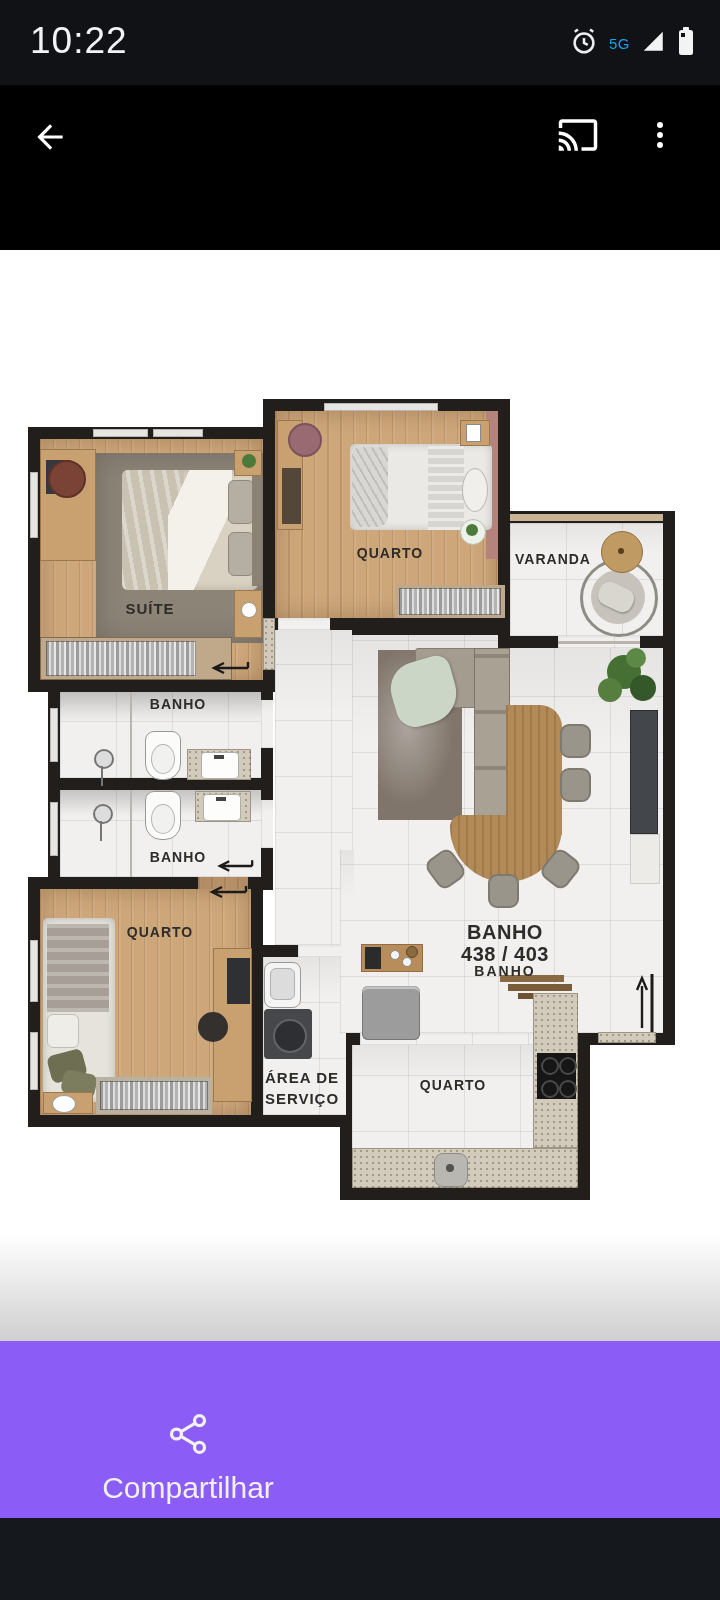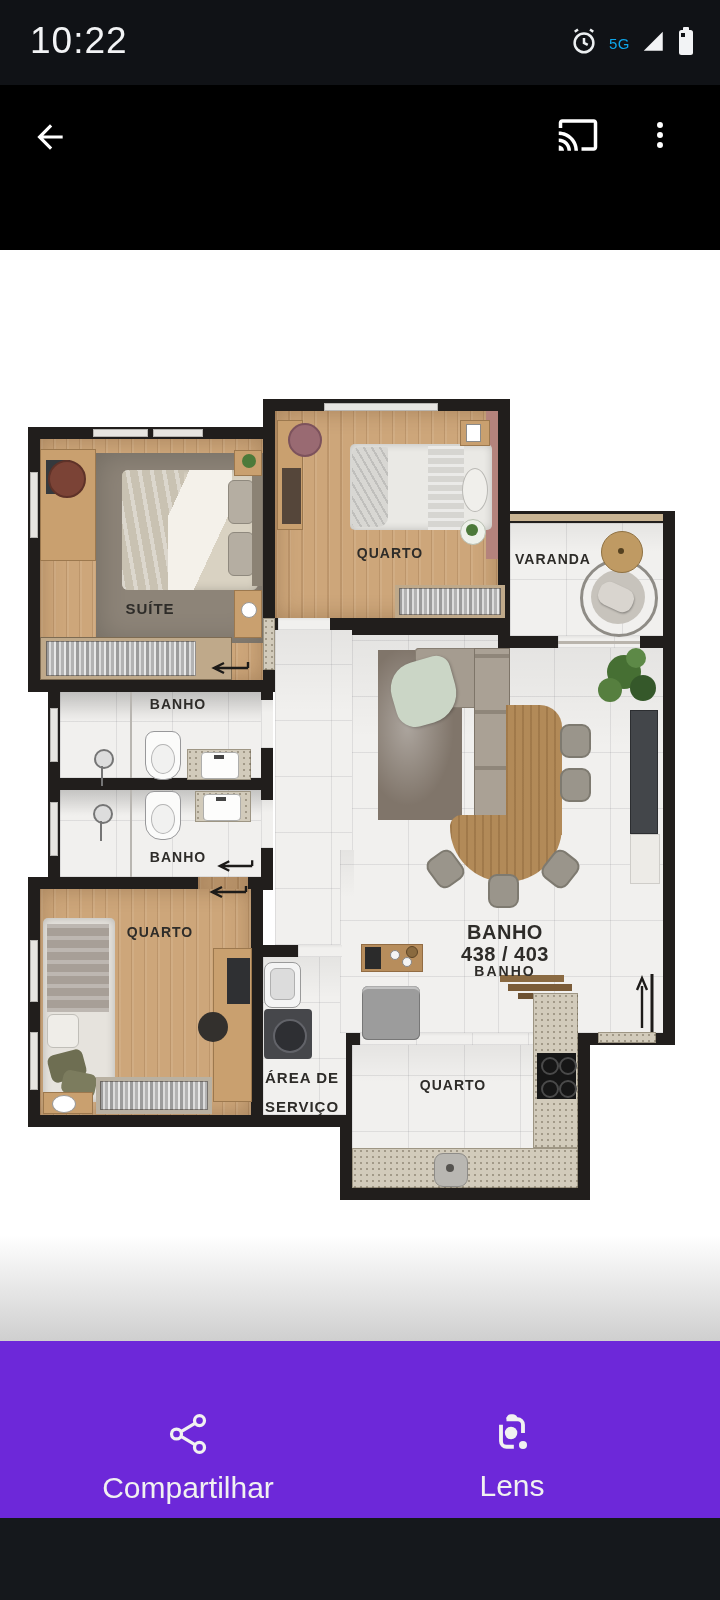--- a/index.html
+++ b/index.html
@@ -9,21 +9,21 @@
   
   .status-bar{position:absolute;left:0;top:0;width:720px;height:85px;background:#101216;}
   .status-time{position:absolute;left:30px;top:20px;font-size:37px;color:#f2f3f5;letter-spacing:1px;}
   .status-icons{position:absolute;right:24px;top:26px;height:34px;display:flex;align-items:center;gap:10px;}
   .net-label{color:#0ea5e9;font-size:15px;font-weight:normal;letter-spacing:.5px;}
   .toolbar{position:absolute;left:0;top:85px;width:720px;height:165px;background:#000;}
   .icon-btn{position:absolute;width:48px;height:48px;display:flex;align-items:center;justify-content:center;}
   .photo{position:absolute;left:0;top:250px;width:720px;height:1091px;background:#fff;}
   .photo-fade{position:absolute;left:0;top:985px;width:720px;height:106px;
       background:linear-gradient(rgba(255,255,255,0),#cfcfcf);}
-  .action-bar{position:absolute;left:0;top:1341px;width:720px;height:177px;background:#6d28d9;}
+  .action-bar{position:absolute;left:0;top:1341px;width:720px;height:177px;background:#8b5cf6;}
   .action-item{position:absolute;top:8px;width:240px;height:160px;display:flex;flex-direction:column;
       align-items:center;gap:14px;padding-top:62px;box-sizing:border-box;}
   .action-label{color:#f1f1f1;font-size:30px;}
   .nav-bar{position:absolute;left:0;top:1518px;width:720px;height:82px;background:#15181c;}
   
   .wall{position:absolute;background:#211e1c;}
   .wood{position:absolute;background-color:#cda67a;
       background-image:repeating-linear-gradient(90deg,rgba(101,62,28,.16) 0 1.5px,rgba(255,255,255,.08) 1.5px 3px,transparent 3px 13px);
       box-shadow:inset 0 0 22px rgba(70,40,15,.28);}
   .marble{position:absolute;background-color:#f1f0ee;
@@ -218,21 +218,21 @@
   <div class="clothes" style="left:100px;top:1081px;width:108px;height:29px;"></div>
   <div class="tan" style="left:43px;top:1092px;width:50px;height:22px;"></div>
   <div class="abs" style="left:52px;top:1095px;width:22px;height:16px;background:#fff;border:1px solid #999;border-radius:50%;"></div>
   <div class="lbl" style="left:100px;top:924px;width:120px;">QUARTO</div>
 
   <div class="abs" style="left:264px;top:962px;width:35px;height:44px;background:#f4f4f4;border:1px solid #9a9a9a;border-radius:8px;"></div>
   <div class="abs" style="left:270px;top:968px;width:23px;height:30px;background:#dcdcdc;border-radius:6px;border:1px solid #b0b0b0;"></div>
   <div class="abs" style="left:264px;top:1009px;width:48px;height:50px;background:#46474b;border-radius:4px;"></div>
   <div class="abs circle" style="left:273px;top:1019px;width:30px;height:30px;background:#2e2f33;border:2px solid #626369;"></div>
   <div class="lbl" style="left:254px;top:1069px;width:96px;font-size:15px;">ÁREA DE</div>
-  <div class="lbl" style="left:254px;top:1090px;width:96px;font-size:15px;margin-top:8px;">SERVIÇO</div>
+  <div class="lbl" style="left:254px;top:1090px;width:96px;font-size:15px;">SERVIÇO</div>
 
   <div class="abs" style="left:378px;top:650px;width:84px;height:170px;background:#80756a;background-image:radial-gradient(ellipse at 35% 45%,rgba(255,255,255,.35),transparent 60%);"></div>
   <div class="abs" style="left:415px;top:648px;width:65px;height:60px;background:#a59c90;border-radius:4px;box-shadow:inset 0 0 0 1px #877e72;"></div>
   <div class="abs" style="left:474px;top:648px;width:36px;height:174px;background:repeating-linear-gradient(0deg,#aaa195 0 52px,#8f867a 52px 56px);box-shadow:inset 0 0 0 1px #7e7569;"></div>
   <div class="abs" style="left:392px;top:660px;width:64px;height:64px;background:#cbd6c6;border-radius:42% 22% 48% 30%;transform:rotate(-16deg);box-shadow:1px 1px 3px rgba(0,0,0,.25);"></div>
   <div class="abs" style="left:506px;top:705px;width:56px;height:130px;background:#b28a58;background-image:repeating-linear-gradient(90deg,rgba(90,55,20,.2) 0 2px,transparent 2px 8px);border-radius:0 22px 0 0;"></div>
   <div class="abs" style="left:450px;top:815px;width:112px;height:67px;background:#b28a58;background-image:repeating-linear-gradient(90deg,rgba(90,55,20,.2) 0 2px,transparent 2px 8px);border-radius:12px 0 56px 56px;"></div>
   <div class="chair" style="left:560px;top:724px;"></div>
   <div class="chair" style="left:560px;top:768px;"></div>
   <div class="chair" style="left:545px;top:852px;transform:rotate(38deg);"></div>
@@ -291,31 +291,20 @@
     <svg width="46" height="46" viewBox="0 0 24 24">
       <g stroke="#f1f1f1" stroke-width="1.7" fill="none">
         <circle cx="18" cy="5" r="2.6"></circle>
           <circle cx="6" cy="12" r="2.6"></circle>
           <circle cx="18" cy="19" r="2.6"></circle>
         <path d="M8.4 10.8 15.6 6.4M8.4 13.2l7.2 4.4"></path>
         </g>
       </svg>
     <span class="action-label">Compartilhar</span>
   </div>
-  <div class="action-item" style="left:392px;">
-    <svg width="44" height="44" viewBox="0 0 24 24">
-      <g stroke="#f1f1f1" stroke-width="2.1" fill="none">
-        <path d="M9 4.5h6a3 3 0 0 1 3 3V12M13 19.5H9a3 3 0 0 1-3-3v-9"></path>
-        <path d="M10 4.5c0-1 .6-1.7 1.4-1.7h1.2c.8 0 1.4.7 1.4 1.7"></path>
-        </g>
-      <circle cx="11.5" cy="12" r="3.4" fill="#f1f1f1"></circle>
-      <circle cx="18" cy="18.5" r="2.2" fill="#f1f1f1"></circle>
-      </svg>
-    <span class="action-label">Lens</span>
-  </div>
 </div>
 
 <div class="nav-bar">
   
   
   
   
   
 </div>
 

